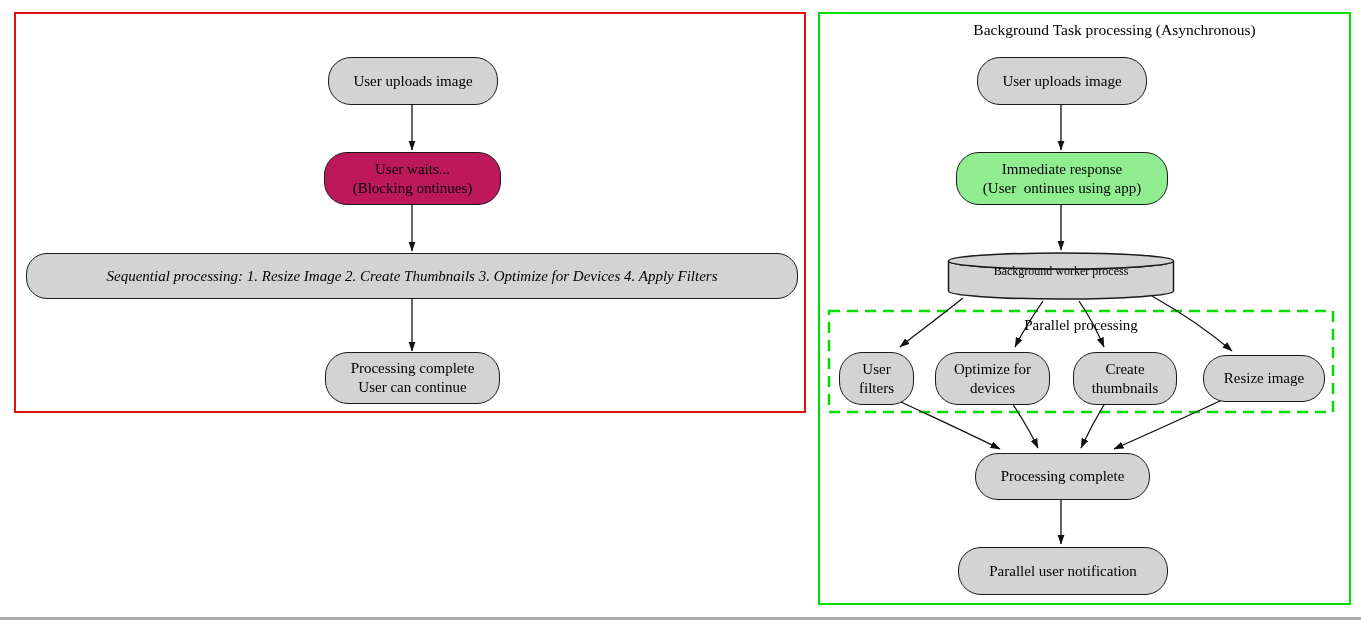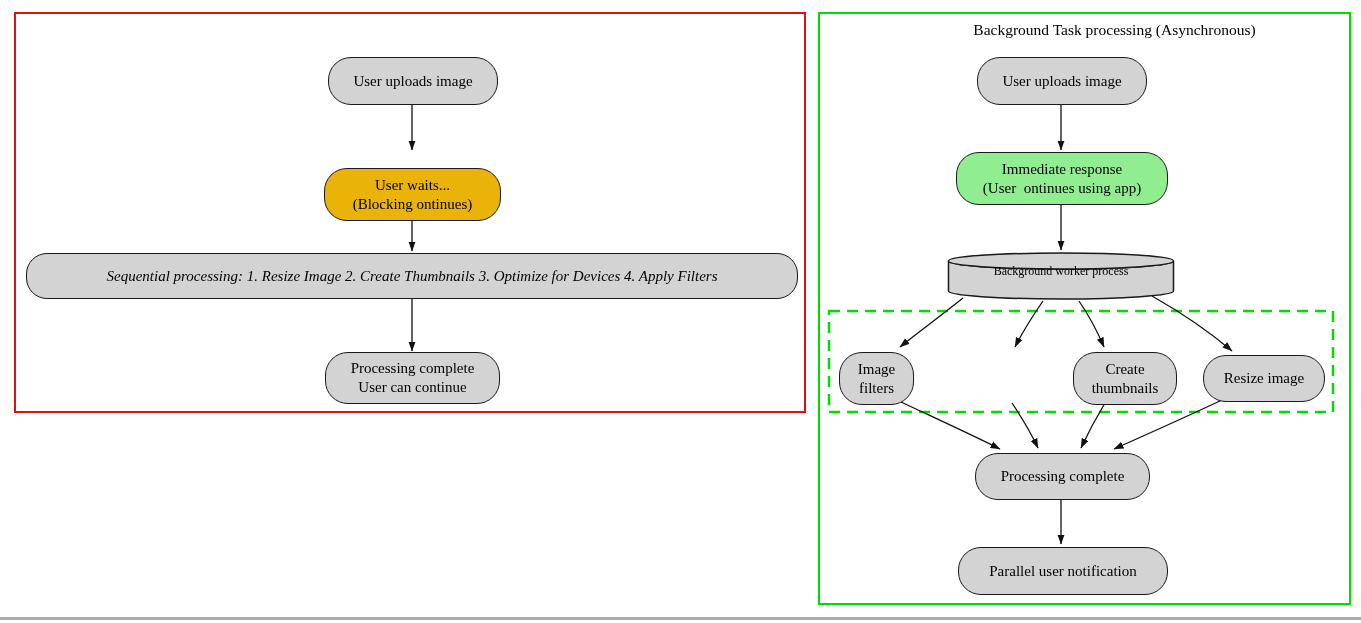--- a/index.html
+++ b/index.html
@@ -64,21 +64,21 @@
       <path d="M1105,403 C1096,418 1088,433 1081,448" marker-end="url(#ah)"></path>
       <path d="M1222,400 C1190,415 1150,433 1114,449" marker-end="url(#ah)"></path>
       <path d="M1061,498 V544" marker-end="url(#ah)"></path>
     </g>
   </svg>
 
   <div class="node" style="left: 328px; top: 57px; width: 168px; height: 46px; background-color: rgb(211, 211, 211);">
     <span>User uploads image</span>
   </div>
 
-  <div class="node" style="left: 324px; top: 168px; width: 175px; height: 51px; background-color: #eab308;">
+  <div class="node" style="left: 324px; top: 152px; width: 175px; height: 51px; background-color: #be185d;">
     <span>User waits...</span>
     <span>(Blocking ontinues)</span>
   </div>
 
   <div class="node wide" style="left: 26px; top: 253px; width: 770px; height: 44px; background-color: rgb(211, 211, 211);">
     <span>Sequential processing: 1. Resize Image 2. Create Thumbnails 3. Optimize for Devices 4. Apply Filters</span>
   </div>
 
   <div class="node" style="left: 325px; top: 352px; width: 173px; height: 50px; background-color: rgb(211, 211, 211);">
     <span>Processing complete</span>
@@ -95,26 +95,31 @@
   </div>
 
   <div class="cyl" style="left:947px;top:251px;width:228px;height:50px;">
     <svg width="228" height="50">
       <path d="M1.5,10 V40 A112.5,8 0 0 0 226.5,40 V10 A112.5,8 0 0 1 1.5,10 Z" stroke="#1a1a1a" stroke-width="1.5" fill="#d3d3d3"></path>
       <ellipse cx="114" cy="10" rx="112.5" ry="8" stroke="#1a1a1a" stroke-width="1.5" fill="#d3d3d3"></ellipse>
     </svg>
     <div class="cyl-label">Background worker process</div>
   </div>
 
+  <div class="parallel-label" style="left:829px;top:317px;width:504px;">Parallel processing</div>
 
   <div class="node" style="left: 839px; top: 352px; width: 73px; height: 51px; background-color: rgb(211, 211, 211);">
-    <span>Image</span>
+    <span>User</span>
     <span>filters</span>
   </div>
 
+  <div class="node" style="left: 935px; top: 352px; width: 113px; height: 51px; background-color: rgb(211, 211, 211);">
+    <span>Optimize for</span>
+    <span>devices</span>
+  </div>
 
   <div class="node" style="left: 1203px; top: 355px; width: 120px; height: 45px; background-color: rgb(211, 211, 211);">
     <span>Resize image</span>
   </div>
 
   <div class="node" style="left: 1073px; top: 352px; width: 102px; height: 51px; background-color: rgb(211, 211, 211);">
     <span>Create</span>
     <span>thumbnails</span>
   </div>
 

